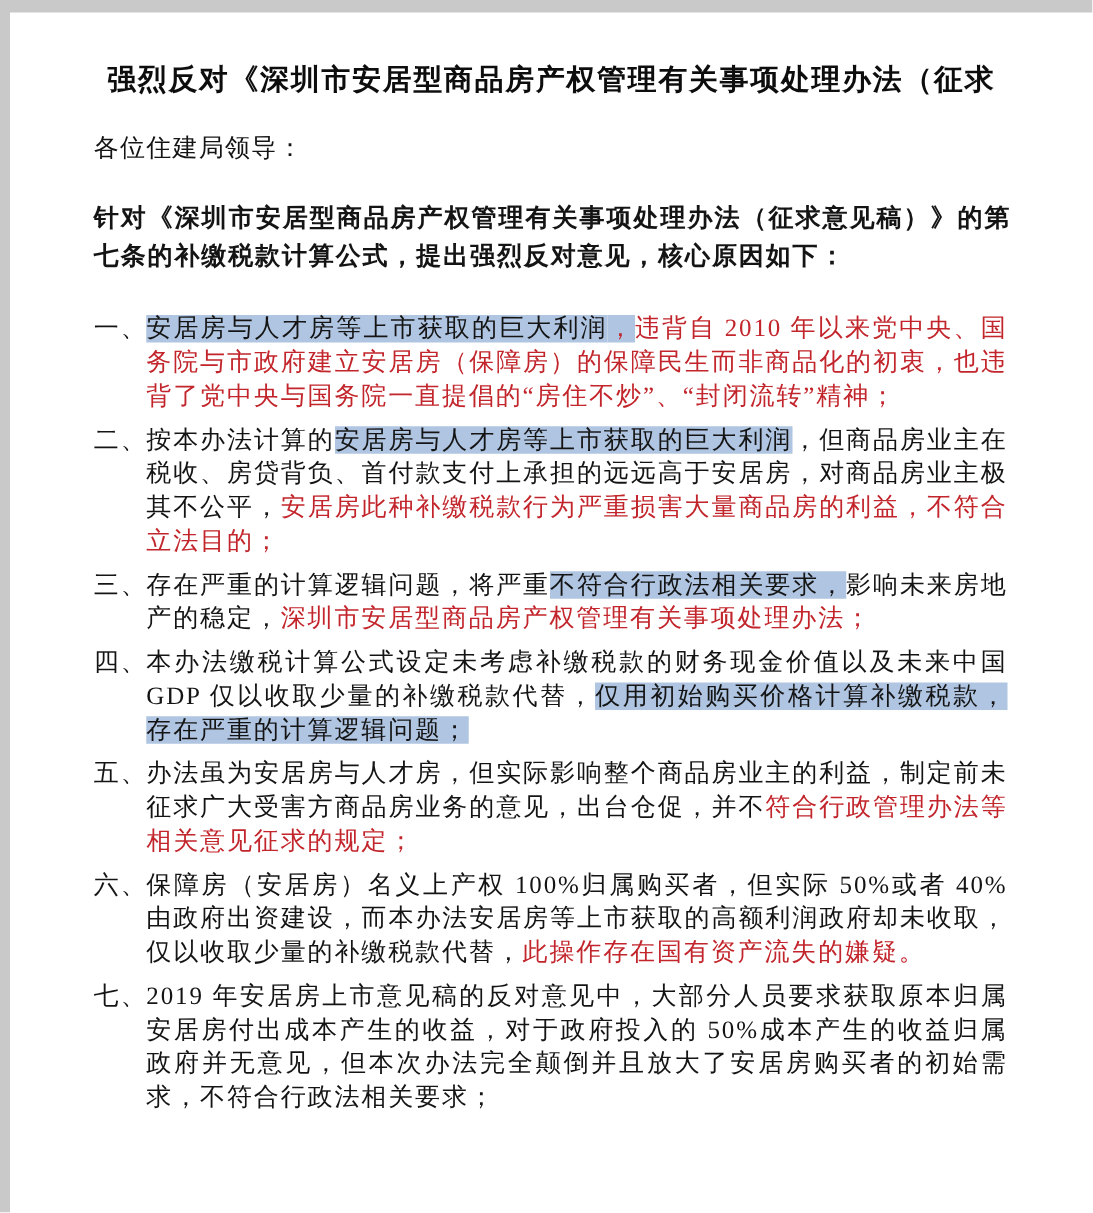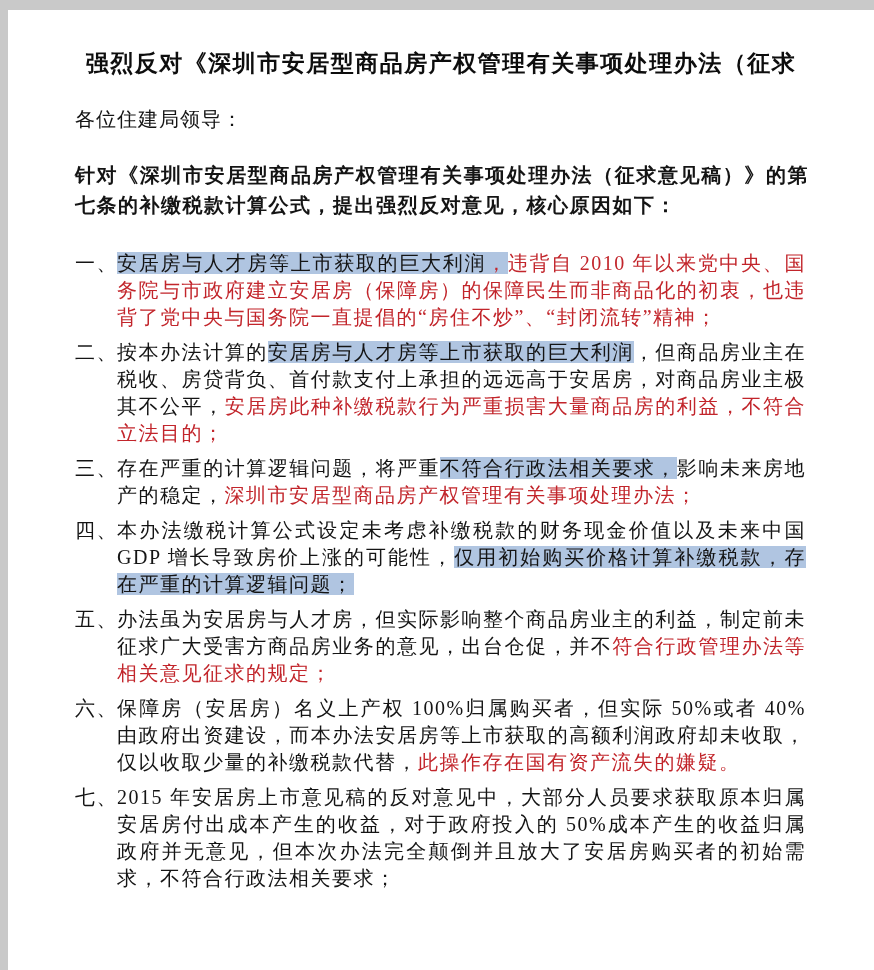--- a/index.html
+++ b/index.html
@@ -103,29 +103,29 @@
         <div class="item">
           <span class="item-num">二、</span>
           <span class="item-text"><span class="">按本办法计算的</span><span class="run-hl">安居房与人才房等上市获取的巨大利润</span><span class="">，但商品房业主在税收、房贷背负、首付款支付上承担的远远高于安居房，对商品房业主极其不公平，</span><span class="run-red ">安居房此种补缴税款行为严重损害大量商品房的利益，不符合立法目的；</span></span>
         </div>
         <div class="item">
           <span class="item-num">三、</span>
           <span class="item-text"><span class="">存在严重的计算逻辑问题，将严重</span><span class="run-hl">不符合行政法相关要求，</span><span class="">影响未来房地产的稳定，</span><span class="run-red ">深圳市安居型商品房产权管理有关事项处理办法；</span></span>
         </div>
         <div class="item">
           <span class="item-num">四、</span>
-          <span class="item-text"><span class="">本办法缴税计算公式设定未考虑补缴税款的财务现金价值以及未来中国 GDP 增长导致房价上涨的可能性，</span><span class="run-hl">仅用初始购买价格计算补缴税款，存在严重的计算逻辑问题；</span></span>
+          <span class="item-text"><span class="">本办法缴税计算公式设定未考虑补缴税款的财务现金价值以及未来中国 GDP 仅以收取少量的补缴税款代替，</span><span class="run-hl">仅用初始购买价格计算补缴税款，存在严重的计算逻辑问题；</span></span>
         </div>
         <div class="item">
           <span class="item-num">五、</span>
           <span class="item-text"><span class="">办法虽为安居房与人才房，但实际影响整个商品房业主的利益，制定前未征求广大受害方商品房业务的意见，出台仓促，并不</span><span class="run-red ">符合行政管理办法等相关意见征求的规定；</span></span>
         </div>
         <div class="item">
           <span class="item-num">六、</span>
           <span class="item-text"><span class="">保障房（安居房）名义上产权 100%归属购买者，但实际 50%或者 40%由政府出资建设，而本办法安居房等上市获取的高额利润政府却未收取，仅以收取少量的补缴税款代替，</span><span class="run-red ">此操作存在国有资产流失的嫌疑。</span></span>
         </div>
         <div class="item">
           <span class="item-num">七、</span>
-          <span class="item-text"><span class="">2015 年安居房上市意见稿的反对意见中，大部分人员要求获取原本归属安居房付出成本产生的收益，对于政府投入的 50%成本产生的收益归属政府并无意见，但本次办法完全颠倒并且放大了安居房购买者的初始需求，不符合行政法相关要求；</span></span>
+          <span class="item-text"><span class="">2019 年安居房上市意见稿的反对意见中，大部分人员要求获取原本归属安居房付出成本产生的收益，对于政府投入的 50%成本产生的收益归属政府并无意见，但本次办法完全颠倒并且放大了安居房购买者的初始需求，不符合行政法相关要求；</span></span>
         </div>
       </div>
   </div>
 </div>
 
 </body></html>

